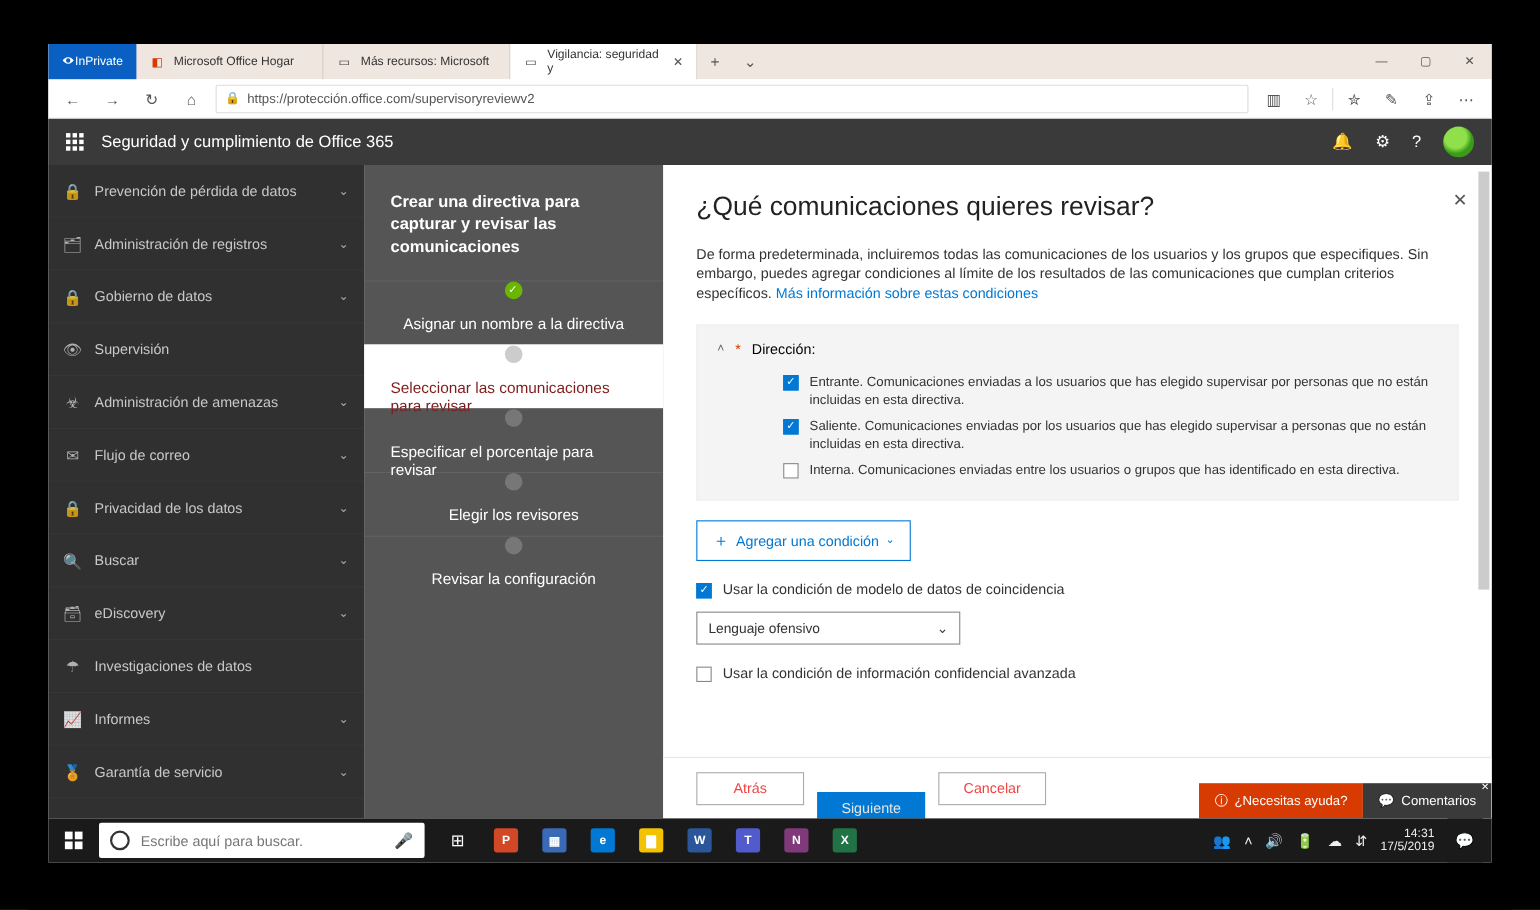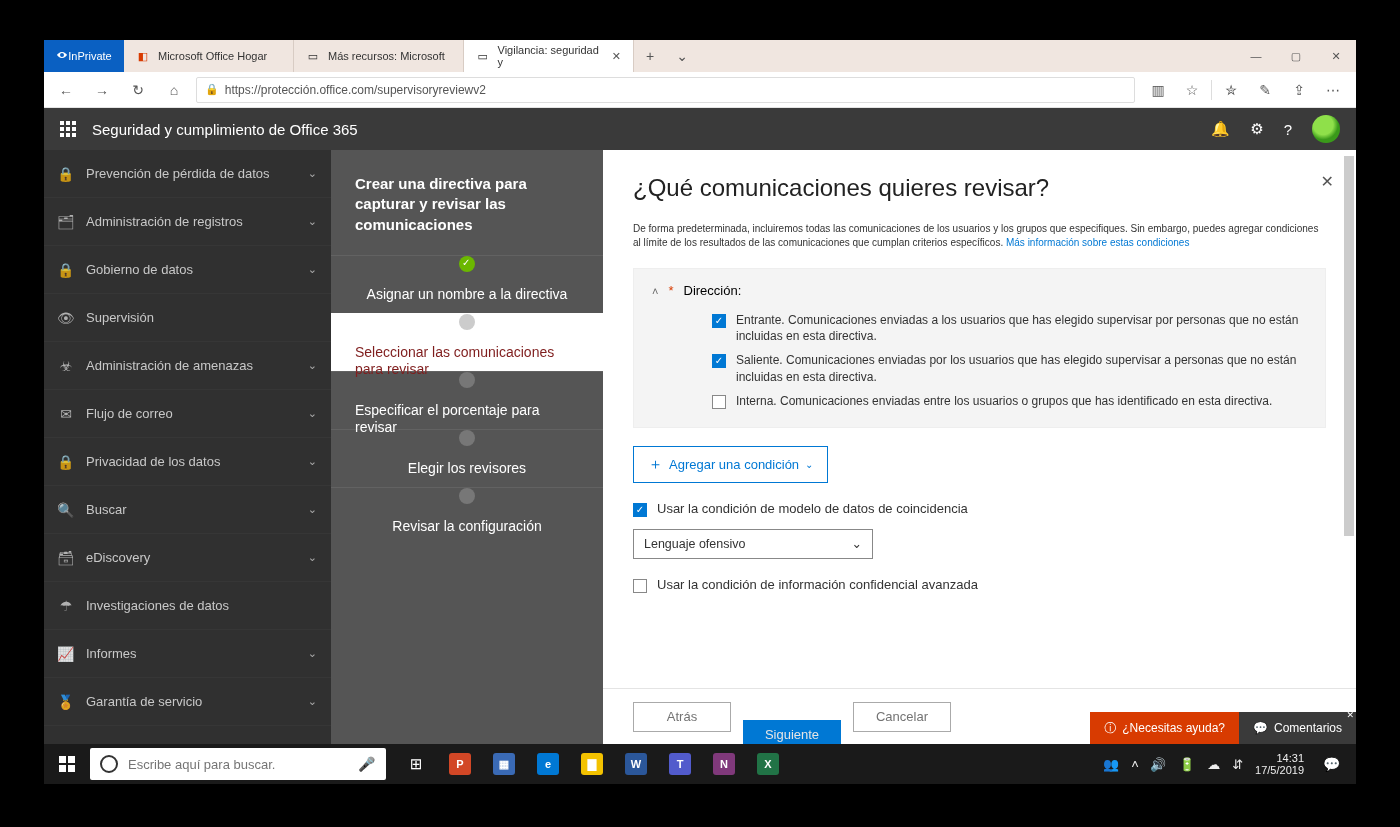--- a/index.html
+++ b/index.html
@@ -52,42 +52,42 @@
 .step.done .bullet { background: #6bb700; position: relative; }
 .step.done .bullet::after { content: "✓"; color: #fff; font-size: 10px; position: absolute; left: 3px; top: 1px; }
 .step.current { background: #fff; color: #7f1d1d; }
 .step.current .bullet { background: #ccc; }
 .step .slabel { line-height: 1.2; }
 
 .content { flex: 1; background: #fff; position: relative; overflow: hidden; }
 .content-inner { padding: 24px 30px 0 30px; height: calc(100% - 56px); overflow-y: auto; }
 .content h1 { font-size: 24px; font-weight: 300; color: #222; margin-bottom: 20px; }
 .close-x { position: absolute; right: 22px; top: 22px; font-size: 16px; color: #555; cursor: pointer; }
-.intro { font-size: 10px; color: #333; line-height: 1.4; margin-bottom: 18px; }
+.intro { font-size: 13px; color: #333; line-height: 1.4; margin-bottom: 18px; }
 .intro a { color: #0078d4; text-decoration: none; }
 
 .section-box { background: #f4f4f4; border: 1px solid #eee; padding: 14px 18px 14px 18px; margin-bottom: 18px; }
 .sec-head { display: flex; align-items: center; gap: 10px; font-size: 13px; margin-bottom: 10px; }
 .sec-head .req { color: #d83b01; }
 .sec-head .caret { font-size: 11px; color: #666; }
 .chk-row { display: flex; align-items: flex-start; gap: 10px; padding: 4px 0 4px 60px; }
 .chk { width: 14px; height: 14px; border: 1px solid #888; background: #fff; flex-shrink: 0; margin-top: 2px; display: flex; align-items: center; justify-content: center; }
 .chk.on { background: #0078d4; border-color: #0078d4; }
 .chk.on::after { content: "✓"; color: #fff; font-size: 10px; line-height: 1; }
 .chk-label { font-size: 12px; color: #333; line-height: 1.35; }
 
 .add-cond { display: inline-flex; align-items: center; gap: 6px; border: 1px solid #0078d4; color: #0078d4; font-size: 13px; padding: 8px 14px; margin-bottom: 18px; cursor: pointer; }
 .add-cond .plus { font-size: 15px; }
 .add-cond .dd { font-size: 10px; }
 
 .field-row { display: flex; align-items: center; gap: 10px; margin-bottom: 12px; font-size: 13px; color: #333; }
 .select-box { width: 240px; height: 30px; border: 1px solid #888; display: flex; align-items: center; justify-content: space-between; padding: 0 10px; font-size: 12.5px; color: #333; margin-bottom: 18px; }
 
 .wizard-footer { position: absolute; left: 0; right: 0; bottom: 0; height: 56px; border-top: 1px solid #e4e4e4; display: flex; align-items: center; gap: 12px; padding: 0 30px; background: #fff; }
-.btn { min-width: 98px; height: 30px; font-size: 13px; border: 1px solid #aaa; background: #fff; color: #737373; display: flex; align-items: center; justify-content: center; cursor: pointer; }
+.btn { min-width: 98px; height: 30px; font-size: 13px; border: 1px solid #aaa; background: #fff; color: #ef4444; display: flex; align-items: center; justify-content: center; cursor: pointer; }
 .btn.primary { background: #0078d4; color: #e5e5e5; border-color: #0078d4; font-weight: 400; margin-top: 36px; }
 
 .help-chips { position: absolute; right: 0; bottom: 0; display: flex; height: 32px; }
 .chip { display: flex; align-items: center; gap: 6px; padding: 0 14px; font-size: 12px; color: #fff; }
 .chip.red { background: #d83b01; }
 .chip.dark { background: #3a3a3a; position: relative; }
 .chip.dark .cx { position: absolute; right: 2px; top: -2px; font-size: 9px; }
 
 .scrollbar-ghost { position: absolute; right: 0; top: 0; width: 14px; height: 100%; }
 .scrollbar-ghost .thumb { position: absolute; right: 2px; top: 6px; width: 10px; height: 64%; background: #ccc; }

